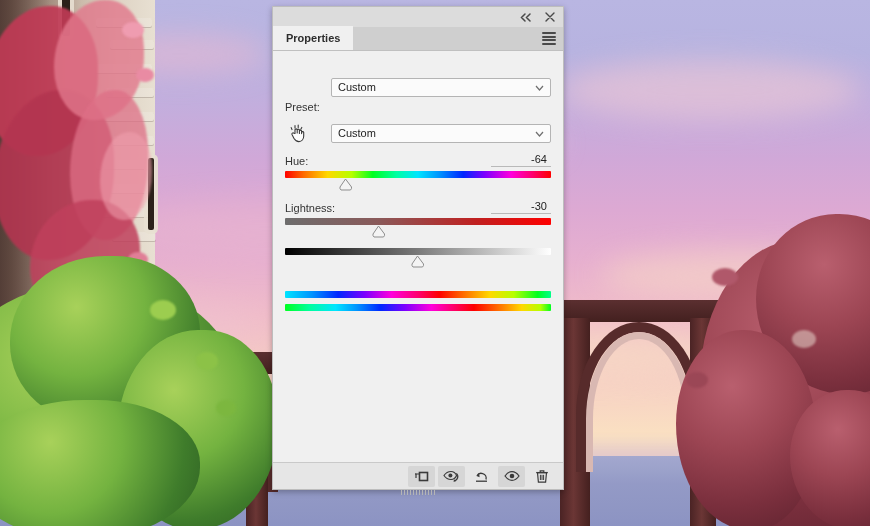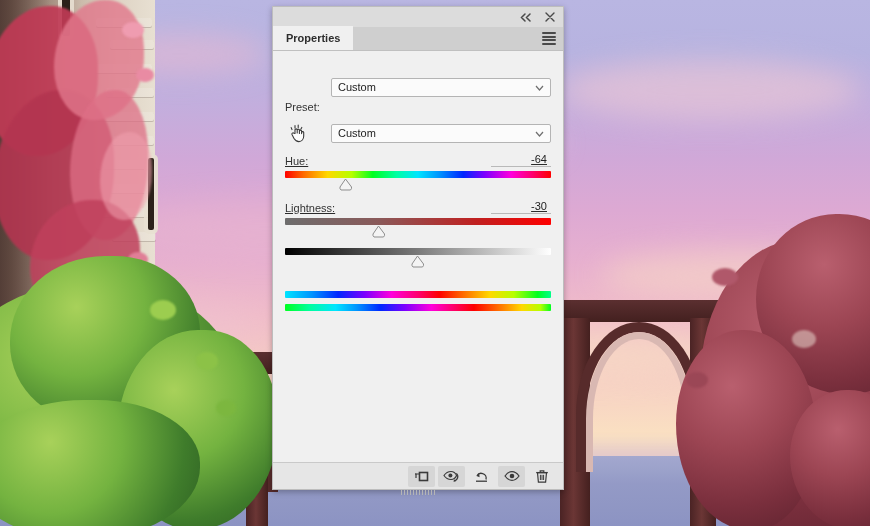--- a/index.html
+++ b/index.html
@@ -169,21 +169,21 @@
   }
   .select .chev { position:absolute; right:6px; top:50%;
     transform:translateY(-50%); color:#6f6f6f; }
 
   .hand-cell { width:46px; display:flex; align-items:center; }
   .hand-btn { width:26px; height:22px; display:flex; align-items:center;
               justify-content:center; cursor:pointer; }
 
   .slider-group { margin-top:8px; }
   .slider-head { display:flex; align-items:flex-end; justify-content:space-between;
-                 margin-bottom:3px;text-decoration:underline; }
+                 margin-bottom:3px; }
   .slider-name { font-size:11px; color:#333; }
   .val-box {
     width:60px; text-align:right; font-size:11px; color:#222;
     border-bottom:1px solid #b9b9b9; padding-bottom:1px; padding-right:4px;
     cursor:text;
   }
   .track-wrap { position:relative; height:22px; }
   .track { position:absolute; left:0; right:0; top:1px; height:7px; border-radius:1px; }
   .track.hue {
     background:linear-gradient(90deg,

